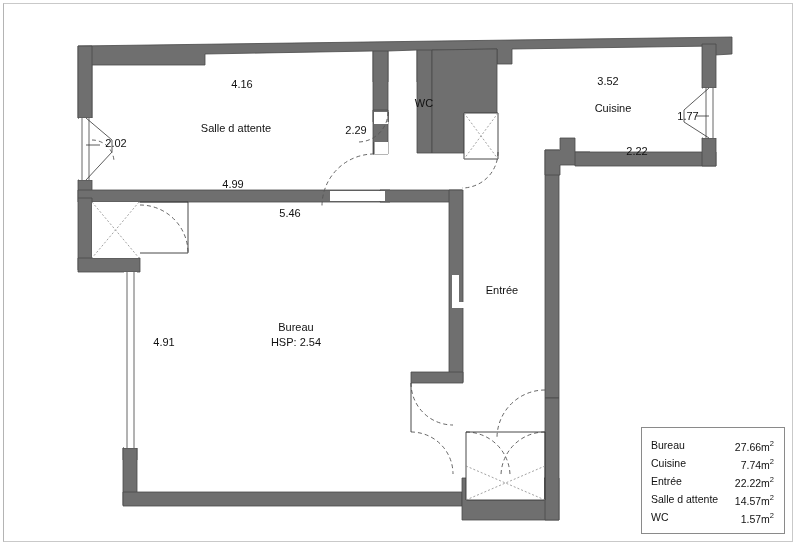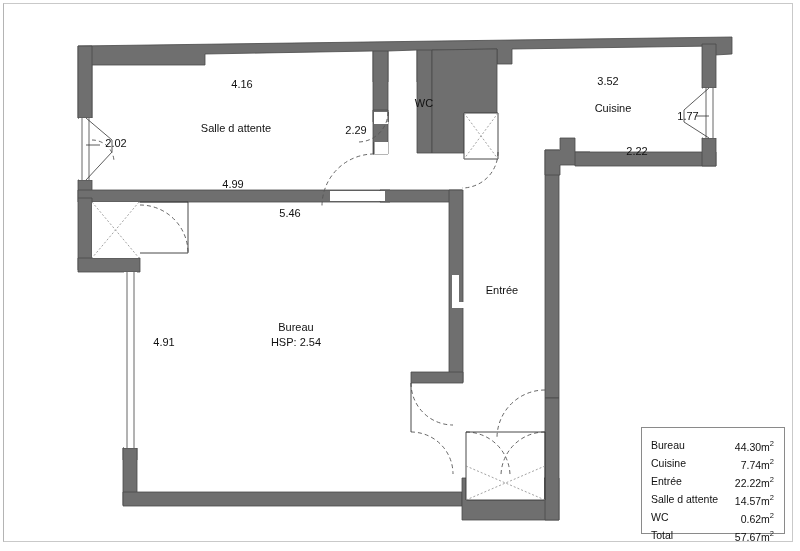--- a/index.html
+++ b/index.html
@@ -230,39 +230,35 @@
 
     <text class="dim-label" x="637" y="155" text-anchor="middle">2.22</text>
 
   </svg>
 
   <div id="area-legend">
     <table>
       <tbody>
         <tr>
           <td class="name">Bureau</td>
-          <td class="val"><span>44.30</span><span>m</span><span class="sup">2</span></td>
+          <td class="val"><span>27.66</span><span>m</span><span class="sup">2</span></td>
         </tr>
         <tr>
           <td class="name">Cuisine</td>
           <td class="val"><span>7.74</span><span>m</span><span class="sup">2</span></td>
         </tr>
         <tr>
           <td class="name">Entrée</td>
           <td class="val"><span>22.22</span><span>m</span><span class="sup">2</span></td>
         </tr>
         <tr>
           <td class="name">Salle d attente</td>
           <td class="val"><span>14.57</span><span>m</span><span class="sup">2</span></td>
         </tr>
         <tr>
           <td class="name">WC</td>
-          <td class="val"><span>0.62</span><span>m</span><span class="sup">2</span></td>
-        </tr>
-        <tr>
-          <td class="name">Total</td>
-          <td class="val"><span>57.67</span><span>m</span><span class="sup">2</span></td>
+          <td class="val"><span>1.57</span><span>m</span><span class="sup">2</span></td>
         </tr>
       </tbody>
     </table>
   </div>
 
 </div>
 
 </body></html>

